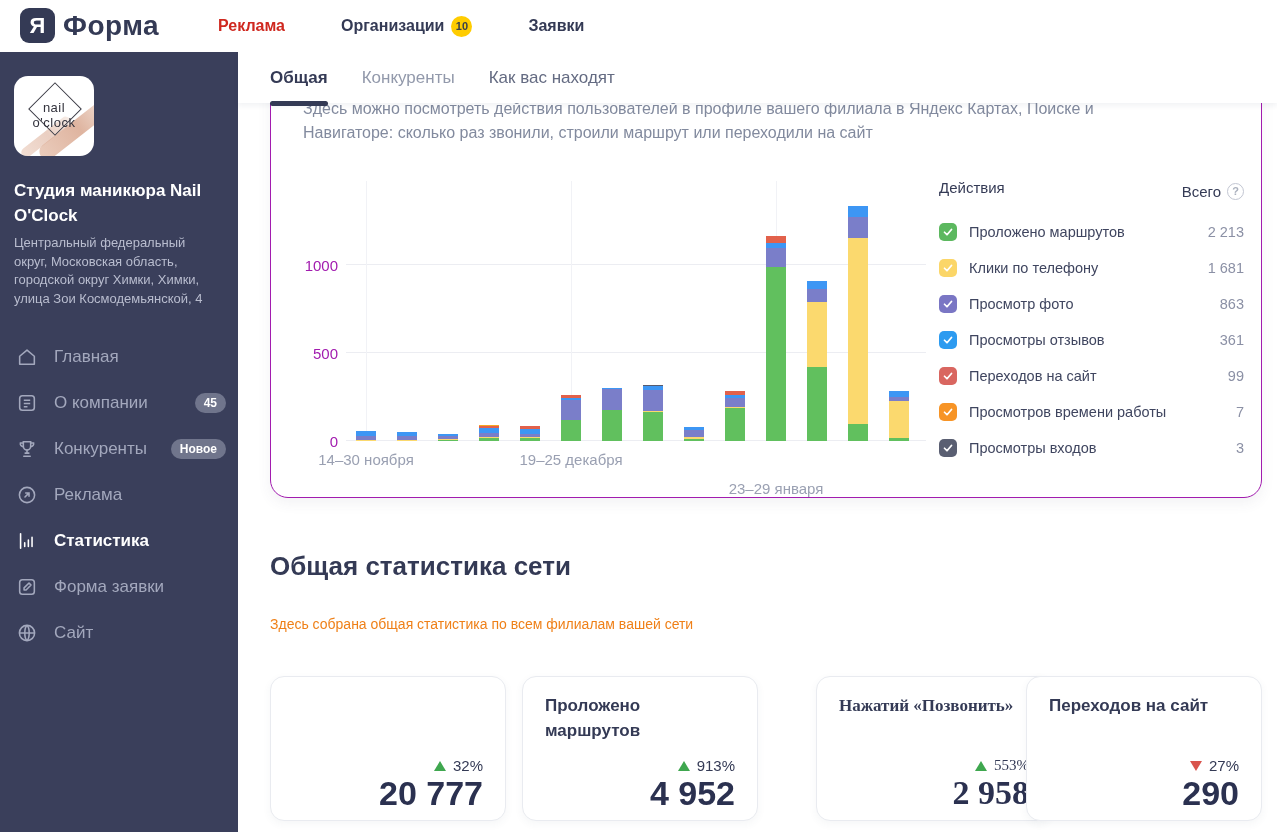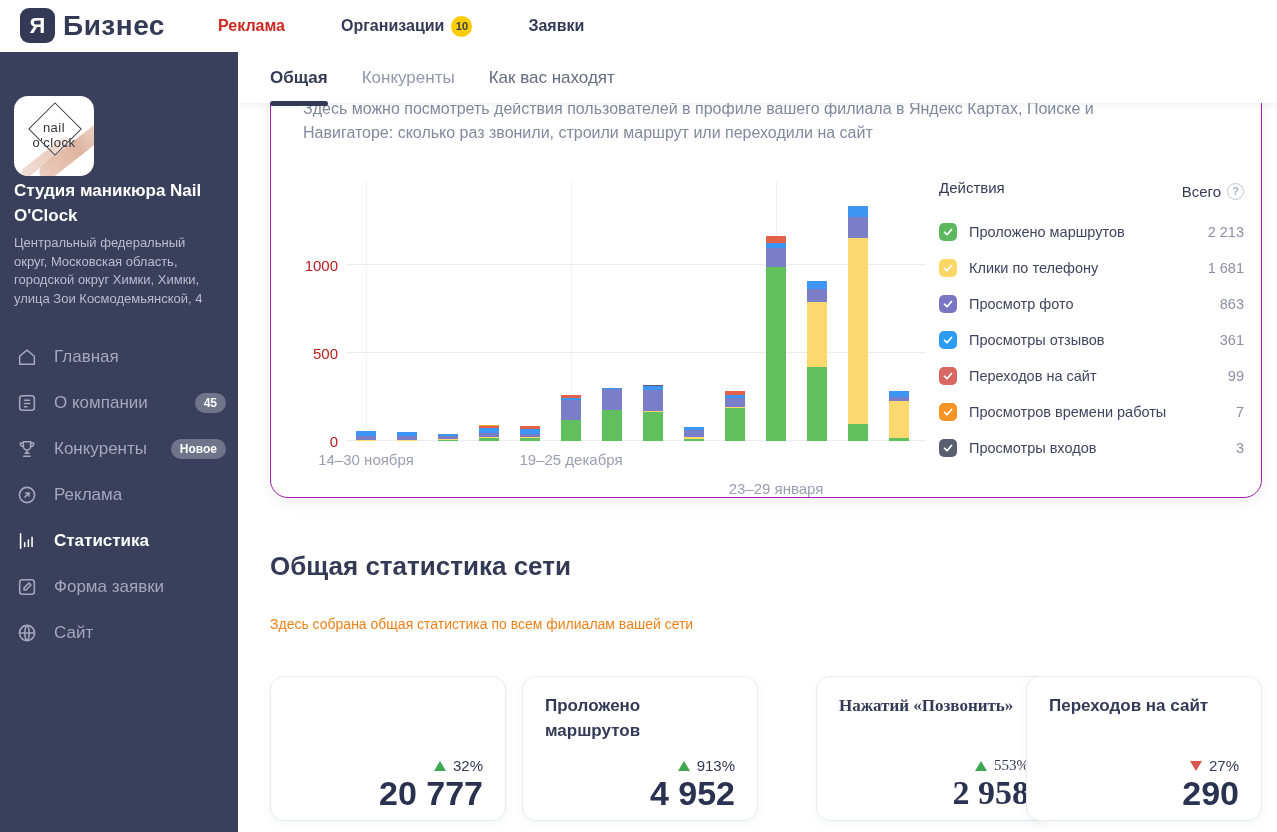--- a/index.html
+++ b/index.html
@@ -14,21 +14,21 @@
              display:flex; align-items:center; justify-content:center; font-size:22px; font-weight:bold; }
   .logo-text { font-size:28px; font-weight:bold; color:#343a55; letter-spacing:0.5px; }
   .top-nav { position:absolute; left:218px; top:0; height:52px; display:flex; align-items:center; gap:56px; }
   .top-nav .nav-item { font-size:16px; font-weight:bold; color:#343a55; cursor:pointer; display:flex; align-items:center; gap:7px; }
   .top-nav .nav-item.red { color:#cf281f; }
   .nav-badge { width:21px; height:21px; border-radius:50%; background:#fc0; color:#39404c;
                font-size:11px; font-weight:bold; display:flex; align-items:center; justify-content:center; }
 
   
   .sidebar { position:absolute; left:0; top:52px; width:238px; height:780px; background:#3a3f5b; z-index:4; }
-  .biz-logo { position:absolute; left:14px; top:44px; width:80px; height:80px; border-radius:14px;
+  .biz-logo { position:absolute; left:14px; top:24px; width:80px; height:80px; border-radius:14px;
               background:#fff; overflow:hidden; }
   .brush { position:absolute; left:18px; top:46px; width:86px; height:16px; border-radius:8px;
            background:linear-gradient(90deg,#e7c3b0,#d9a78f 55%,#f0ddd2); opacity:0.85; transform:rotate(-38deg); transform-origin:center; }
   .brush.b2 { left:2px; top:56px; width:60px; height:10px; opacity:0.55; }
   .diamond { position:absolute; left:22px; top:14px; width:38px; height:38px; border:1px solid #3c3c46; transform:rotate(45deg); }
   .biz-logo .nl-text { position:absolute; left:0; top:24px; width:80px; text-align:center; color:#33333d;
                        font-size:13px; line-height:15px; letter-spacing:0.5px; }
   .company-name { position:absolute; left:14px; top:126px; width:205px; color:#fff; font-size:17px;
                   font-weight:bold; line-height:25px; }
   .company-address { position:absolute; left:14px; top:182px; width:208px; color:#b9bdcf; font-size:13px; line-height:18.5px; }
@@ -53,21 +53,21 @@
   .tab .underline { position:absolute; left:0; bottom:-3px; height:5px; width:100%; border-radius:3px; background:#343a55; }
 
   
   .chart-card { position:absolute; left:270px; top:60px; width:992px; height:438px; background:#fff;
                 border:1px solid #a21caf; border-radius:18px; box-shadow:0 5px 14px rgba(64,72,104,0.07); z-index:1; }
   .chart-desc { position:absolute; left:32px; top:36px; width:830px; font-size:16px; line-height:24px; color:#828a9e; }
 
   .plot { position:absolute; left:75px; top:120px; width:580px; height:260px; }
   .gridline-h { position:absolute; left:0; width:100%; height:1px; background:#ecedf2; }
   .gridline-v { position:absolute; top:0; width:1px; height:100%; background:#f1f2f6; }
-  .y-label { position:absolute; width:40px; text-align:right; font-size:15px; color:#b91c1c; transform:translateY(-50%); }
+  .y-label { position:absolute; width:40px; text-align:right; font-size:15px; color:#a21caf; transform:translateY(-50%); }
   .x-label { position:absolute; top:270px; transform:translateX(-50%); white-space:nowrap; font-size:15px; color:#9aa0b2; }
   .bar { position:absolute; bottom:0; width:20px; }
   .bar-seg { position:absolute; left:0; width:100%; }
 
   
   .legend { position:absolute; left:668px; top:118px; width:305px; }
   .legend-head { display:flex; justify-content:space-between; font-size:15px; color:#343a55; height:24px; }
   .legend-head .lh-right { display:flex; align-items:center; gap:6px; color:#343a55; }
   .q-icon { width:17px; height:17px; border-radius:50%; border:1.5px solid #c2c6d2; color:#aab0bd; font-size:11px;
             font-weight:bold; display:flex; align-items:center; justify-content:center; cursor:pointer; }
@@ -90,21 +90,21 @@
   .stat-value { position:absolute; right:22px; top:97px; font-size:34px; font-weight:bold; color:#2b3150; }
 </style>
 </head>
 <body>
 
 <div id="stage">
 
   <div class="header">
     <div class="logo-wrap">
       <div class="logo-sq">Я</div>
-      <div class="logo-text">Бизнес</div>
+      <div class="logo-text">Форма</div>
     </div>
     <div class="top-nav">
         <div class="nav-item red">
           <span>Реклама</span>
         </div>
         <div class="nav-item">
           <span>Организации</span>
           <span class="nav-badge">10</span>
         </div>
         <div class="nav-item">

